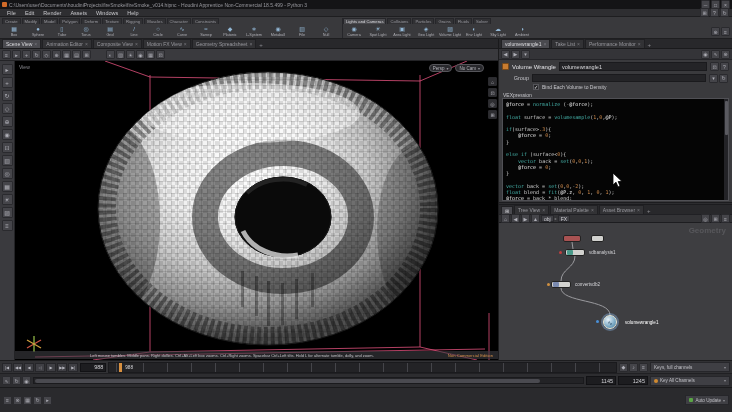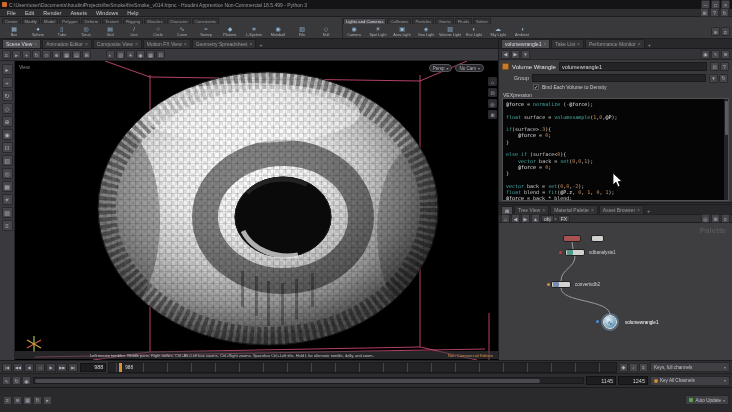--- a/index.html
+++ b/index.html
@@ -483,21 +483,21 @@
         <span class="path-seg">FX</span>
       </span>
     <span class="spacer"></span>
     <span class="row">
         <span class="mini-icon">◎</span>
         <span class="mini-icon">⊞</span>
         <span class="mini-icon">≡</span>
       </span>
   </div>
   <div class="net-canvas">
-    <span class="net-watermark">Palette</span>
+    <span class="net-watermark">Geometry</span>
     <svg class="net-wires" width="233" height="137" viewBox="0 0 233 137">
       <path d="M73,19 L74,26 M76,33 C76,45 62,46 62,58 M62,65 C62,80 111,76 111,92" stroke="#9a9a9e" stroke-width="1" fill="none"></path>
     </svg>
     <div class="net-node" style="left:64px;top:12px;width:18px;background:#a85252"></div>
     <div class="net-node" style="left:92px;top:12px;width:13px"></div>
     <span class="net-badge" style="left:60px;top:28px;background:#c04040"></span>
     <div class="net-node" style="left:66px;top:26px">
         <span class="nn-ico" style="background:#4a9a8a"></span>
       </div>
     <span class="net-label" style="left:90px;top:27px">vdbanalysis1</span>

